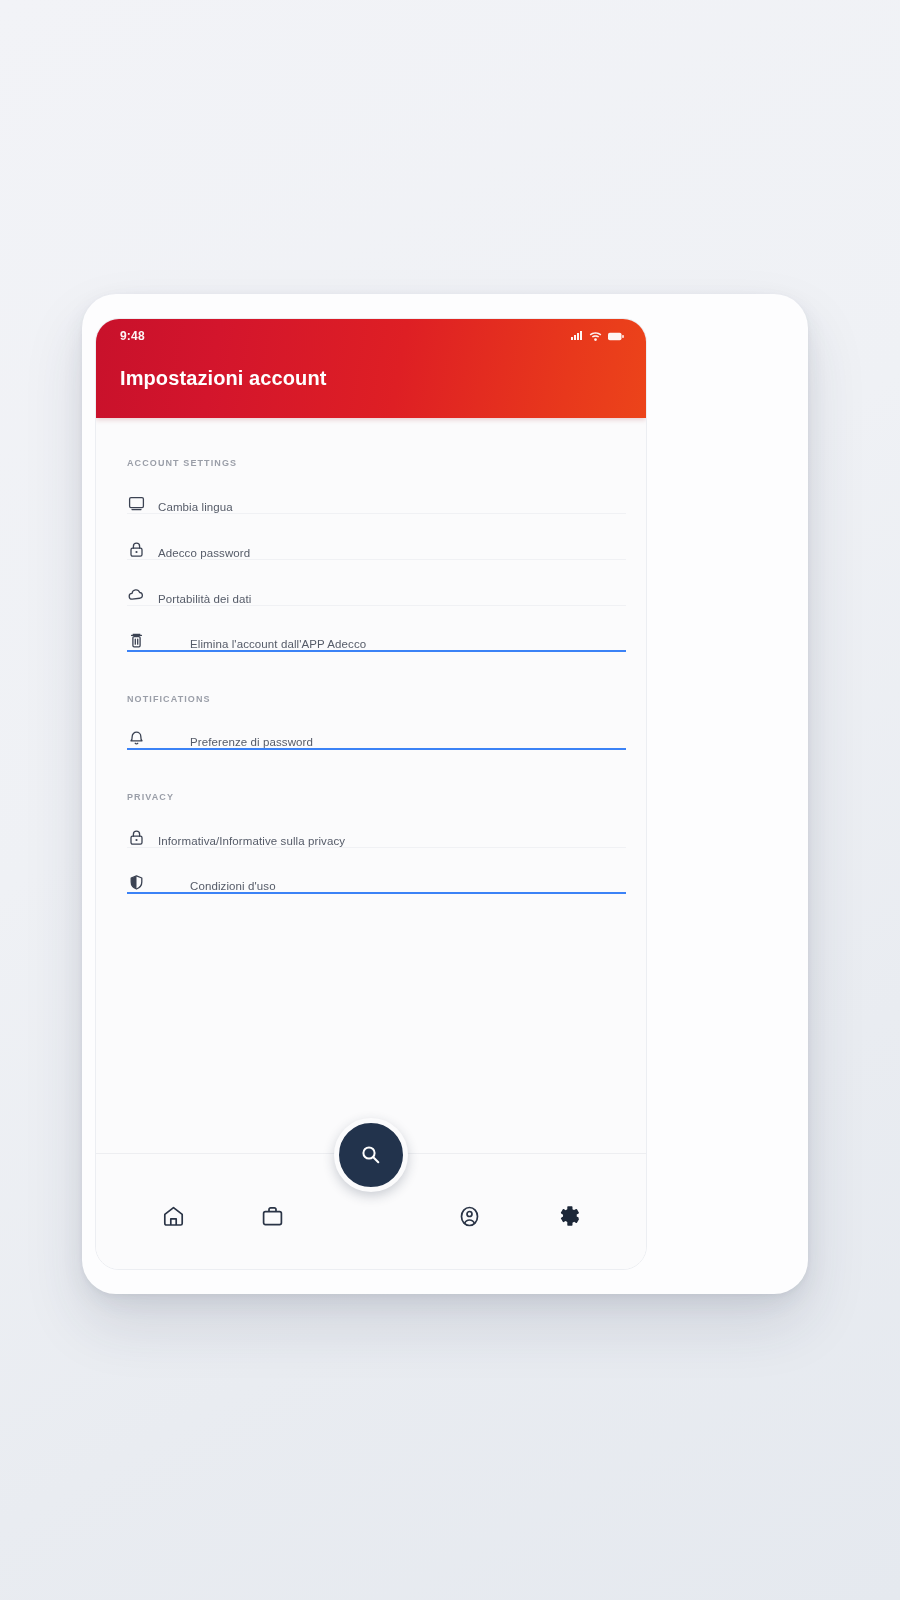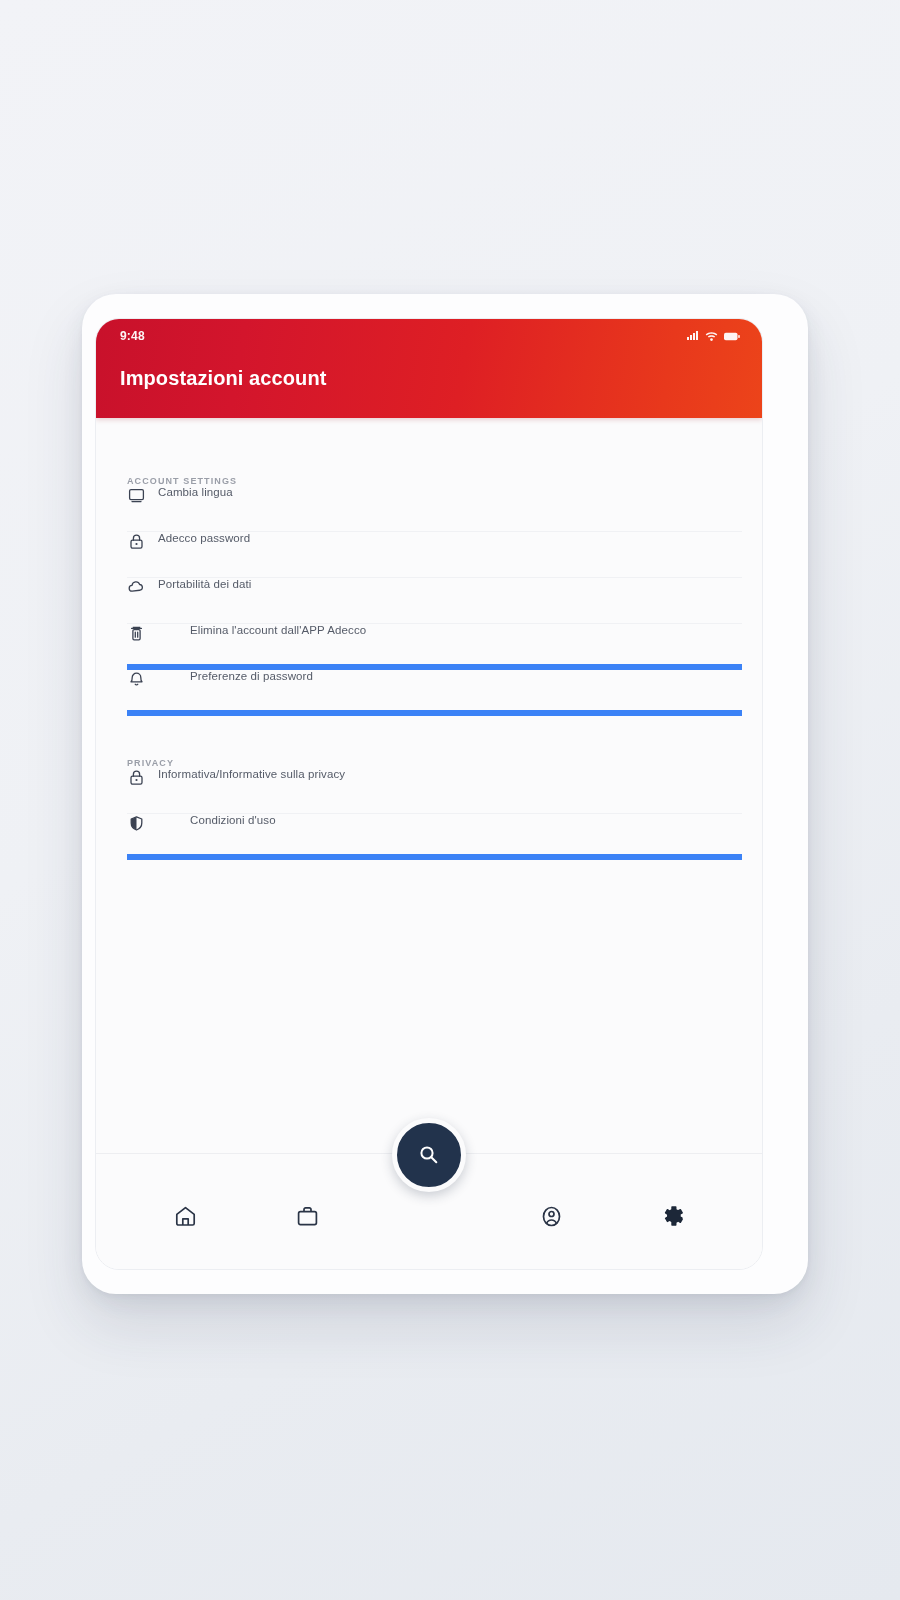--- a/index.html
+++ b/index.html
@@ -29,21 +29,21 @@
       0 30px 60px rgba(40, 50, 75, 0.13),
       0 8px 22px rgba(40, 50, 75, 0.07),
       0 2px 5px rgba(40, 50, 75, 0.05);
   }
 
   
   .screen {
     position: absolute;
     left: 13px;
     top: 24px;
-    width: 668px;
+    width: 552px;
     height: 952px;
     background: #fbfbfc;
     border-radius: 24px;
     border: 1px solid #eceef2;
     overflow: hidden;
     display: flex;
     flex-direction: column;
   }
 
   
@@ -96,36 +96,36 @@
   }
 
   .section-header {
     font-size: 9px;
     letter-spacing: 1.1px;
     color: #9a9ea8;
     font-weight: bold;
     text-transform: uppercase;
     padding: 0 0 0 31px;
   }
-  .section-1 { padding-top: 40px; margin-top: 18px; }
+  .section-1 { padding-top: 40px; }
   .section-2 { padding-top: 42px; }
   .section-3 { padding-top: 42px; }
 
   .list { padding: 0 0 0 0; }
 
   .list-item {
     display: flex;
-    align-items: flex-start;
+    align-items: flex-end;
     gap: 12px;
     height: 46px;
     margin: 0 20px 0 31px;
     border-bottom: 1px solid #f0f1f4;
     padding-left: 0;
   }
-  .list-item:last-child { border-bottom: 6px solid #3b82f6; gap: 44px; }
+  .list-item:last-child { border-bottom: 2px solid #3b82f6; gap: 44px; }
 
   .list-icon {
     width: 19px;
     height: 19px;
     flex: 0 0 19px;
     display: flex;
     align-items: center;
     justify-content: center;
     color: #3b4252;
   }
@@ -263,20 +263,21 @@
                 <path d="M5.4 3.4V2.3h6.2v1.1" stroke-linecap="round"></path>
                 <path d="M3.6 3.4h9.8" stroke-linecap="round"></path>
                 <rect x="4.9" y="4.6" width="7.2" height="10.2" rx="1.2"></rect>
                 <path d="M7.3 7.2v5M9.7 7.2v5" stroke-linecap="round"></path>
               </svg>
           </span>
           <span class="list-label">Elimina l'account dall'APP Adecco</span>
         </div>
       </div>
 
+      <div class="section-header section-2">NOTIFICATIONS</div>
       <div class="list">
 
         <div class="list-item">
           <span class="list-icon">
             <svg width="17" height="17" viewBox="0 0 17 17" fill="none" stroke="#3b4252" stroke-width="1.3">
                 <path d="M8.5 2.2a4.3 4.3 0 00-4.3 4.3c0 3.3-1.2 4.3-1.2 4.3h11c0-.0-1.2-1-1.2-4.3A4.3 4.3 0 008.5 2.2z" stroke-linejoin="round"></path>
                 <path d="M7.2 13.2a1.5 1.5 0 002.6 0" stroke-linecap="round"></path>
               </svg>
           </span>
           <span class="list-label">Preferenze di password</span>

